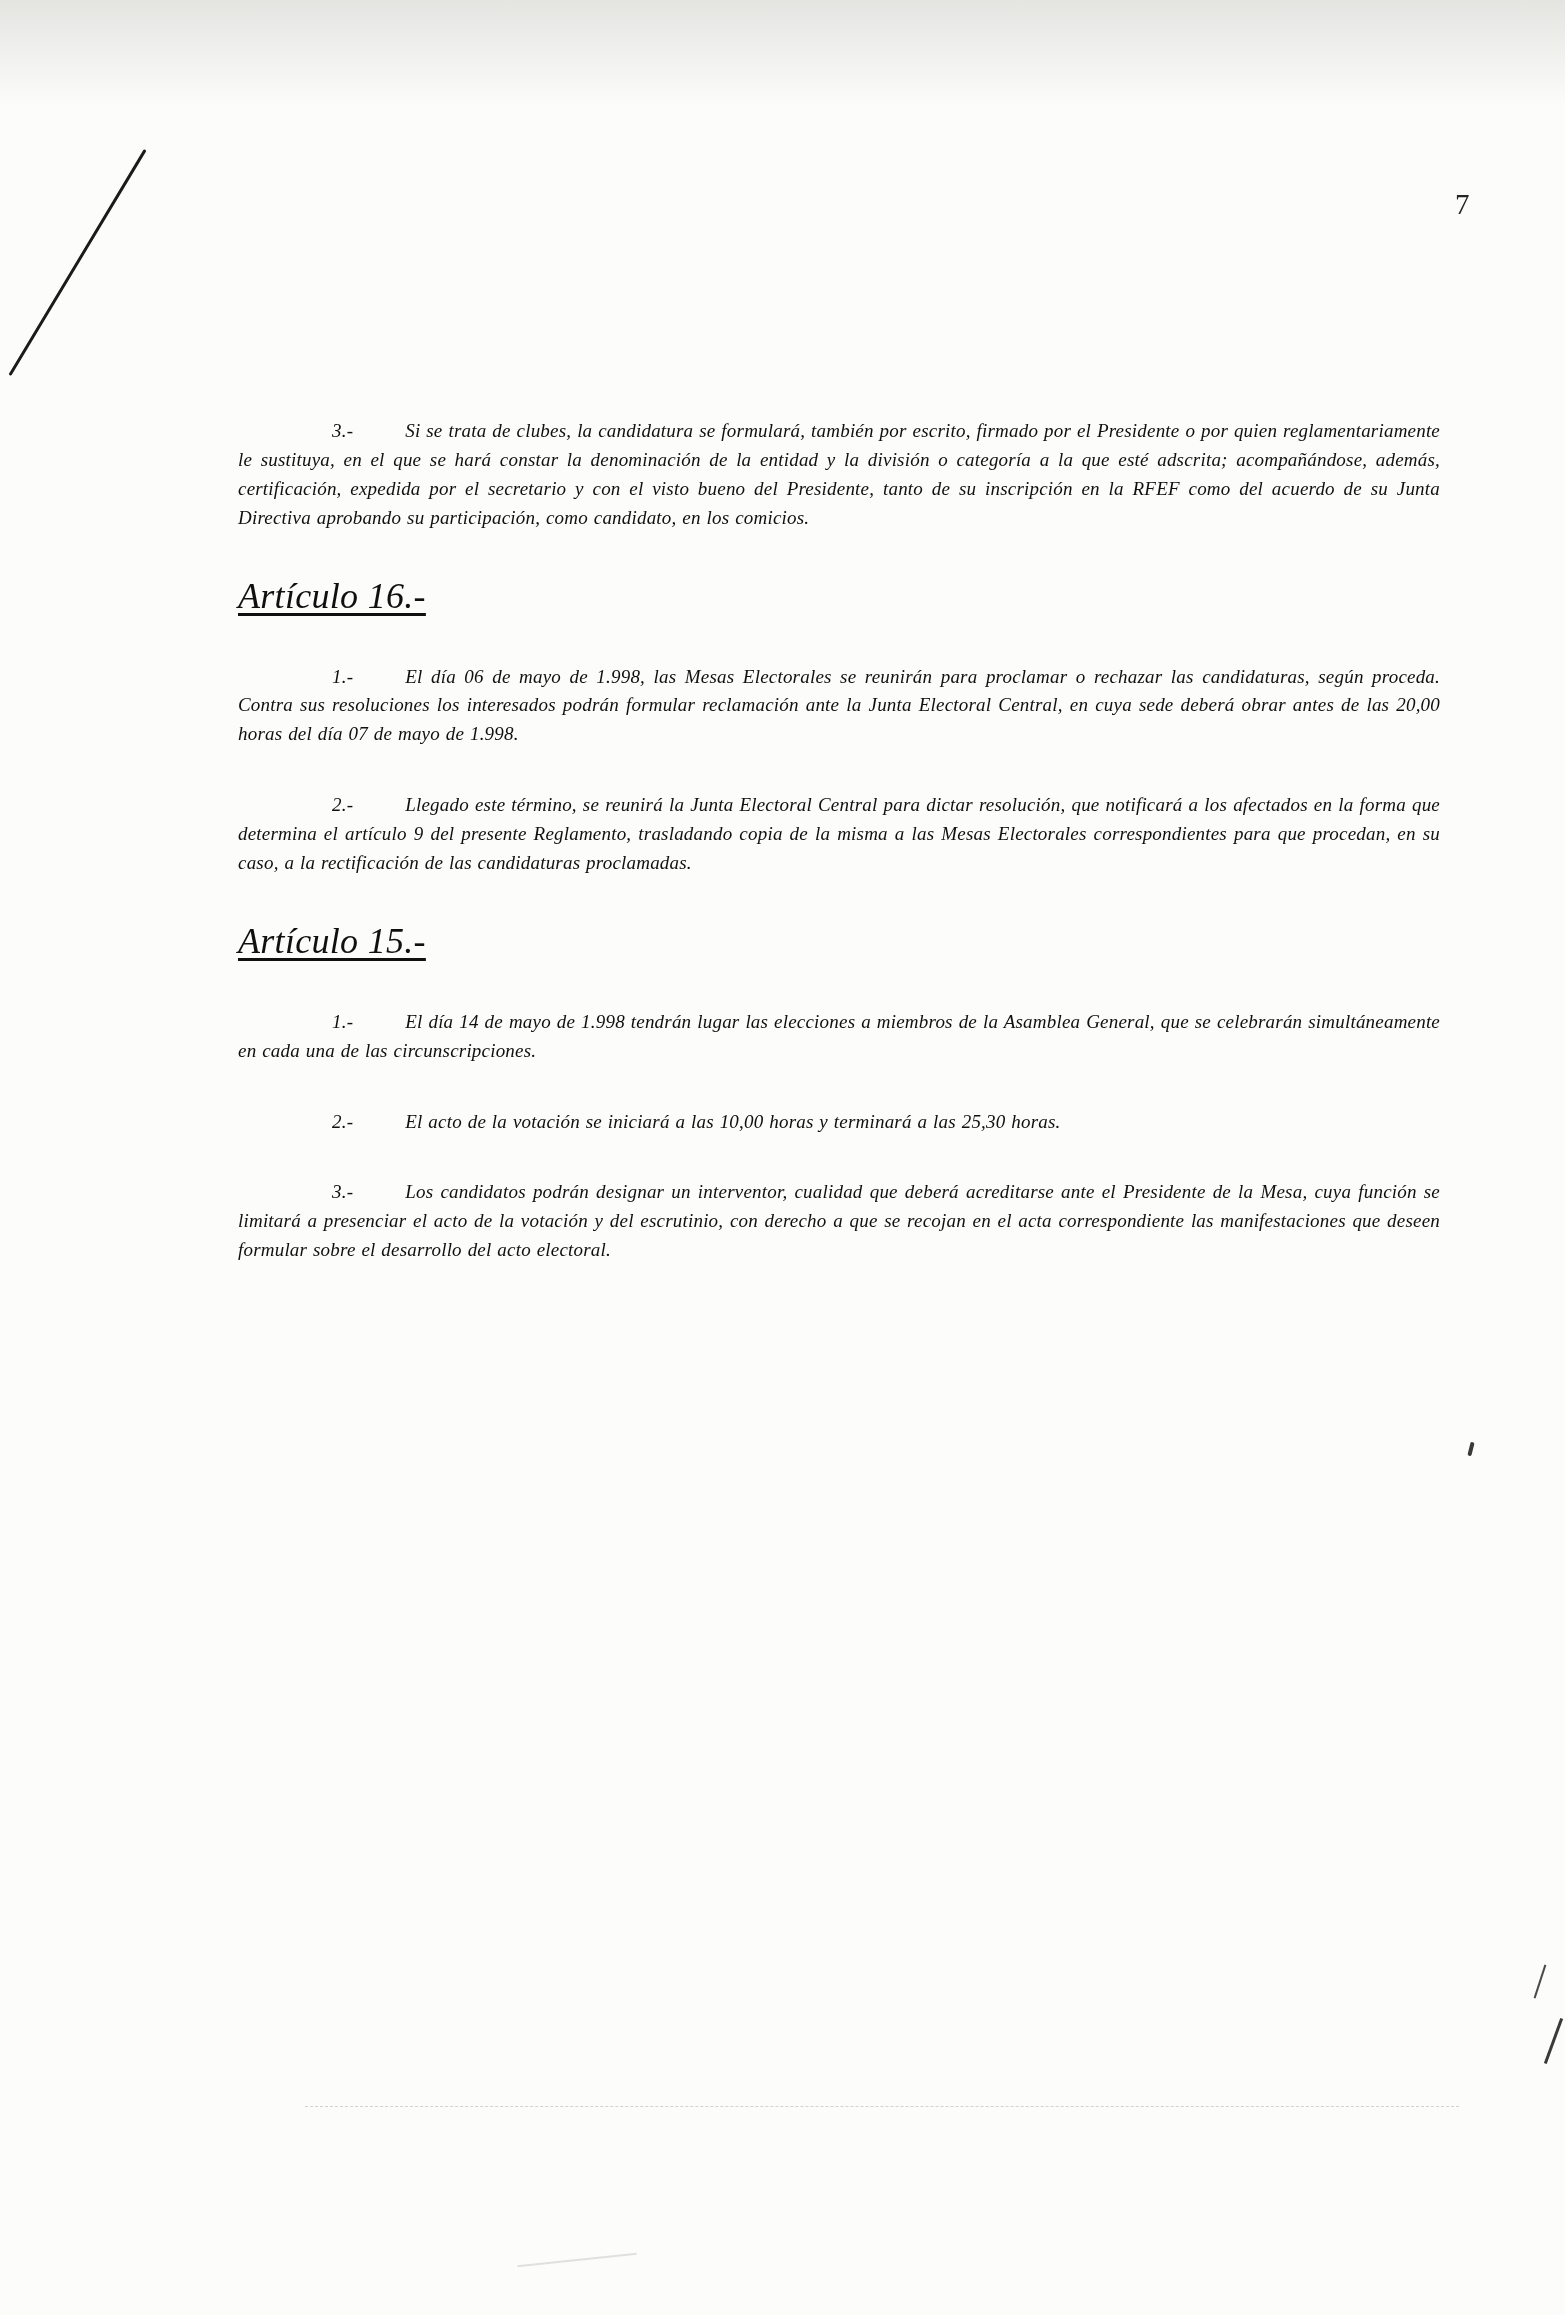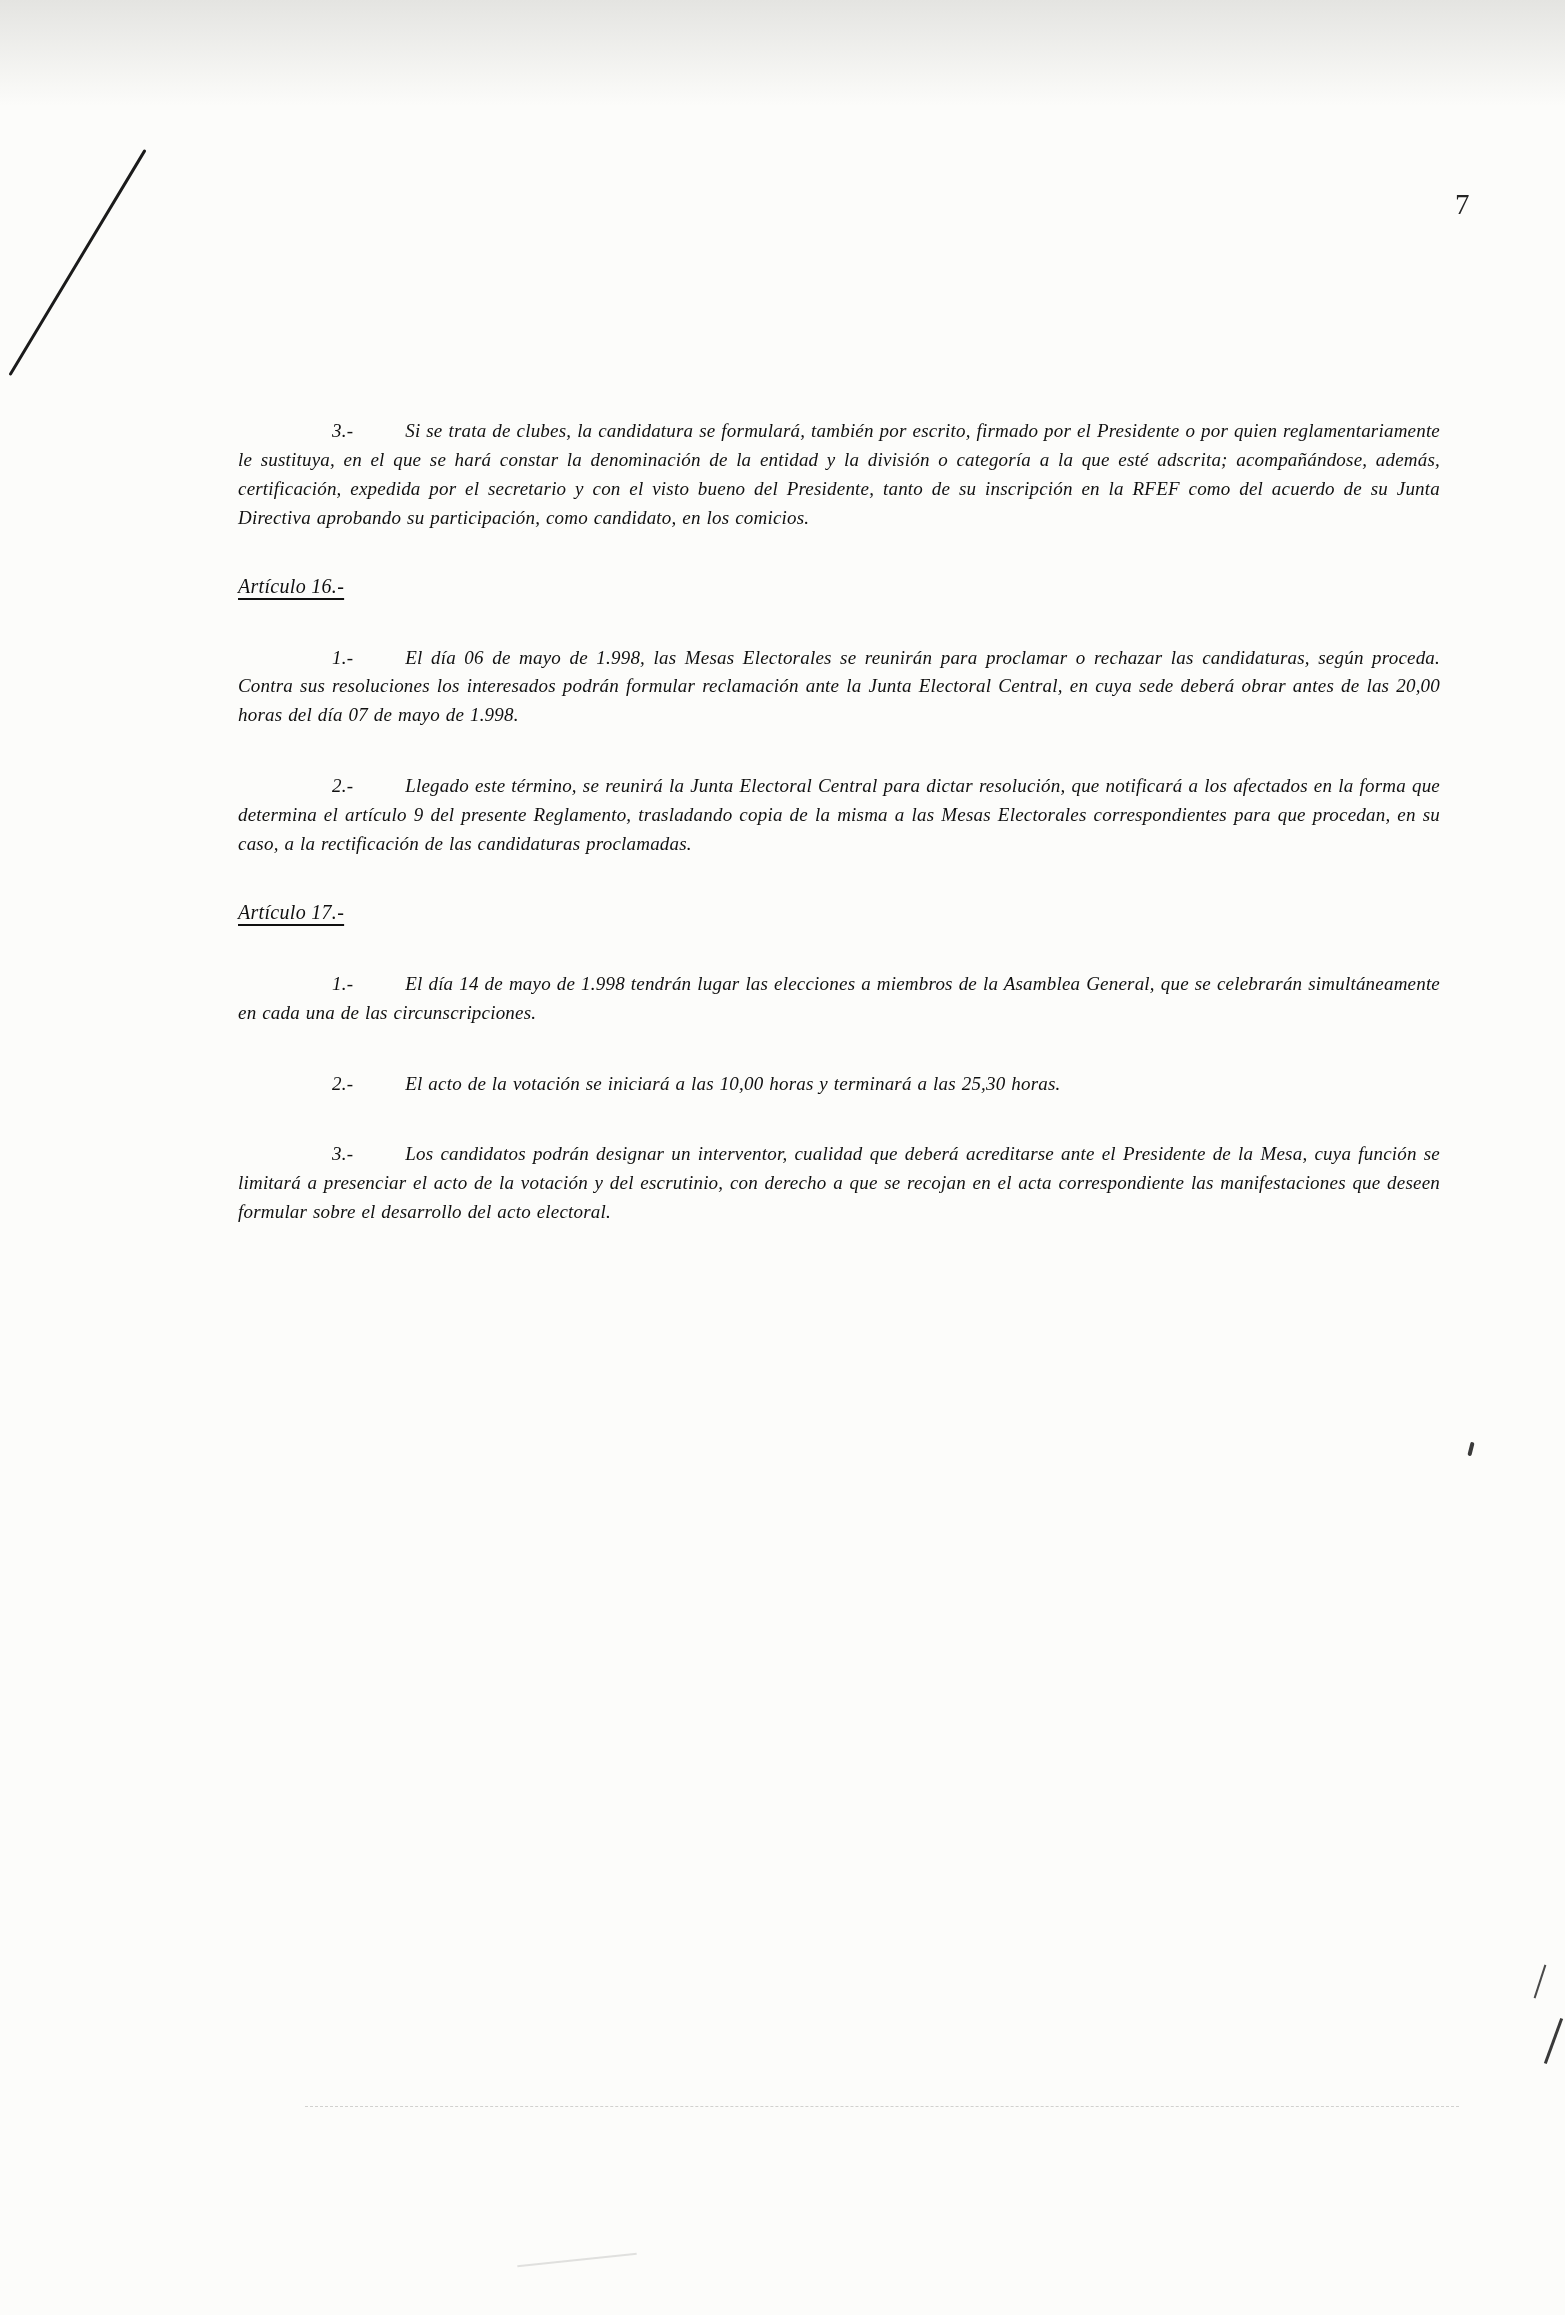--- a/index.html
+++ b/index.html
@@ -89,21 +89,21 @@
     text-align: justify;
     text-indent: 94px;
     margin: 0 0 42px 0;
     letter-spacing: 0.2px;
     word-spacing: 0.9px;
   }
   .num {
     margin-right: 52px;
   }
   .articulo {
-    font-size: 20px;
+    font-size: 36px;
     font-weight: normal;
     font-style: italic;
     text-decoration: underline;
     text-underline-offset: 4.6px;
     margin: 13px 0 46px 0;
     letter-spacing: 0.3px;
   }
 </style>
 </head>
 <body>
@@ -119,21 +119,21 @@
 
     <p class="para"><span class="num">3.-</span><span>Si se trata de clubes, la candidatura se formulará, también por escrito, firmado por el Presidente o por quien reglamentariamente le sustituya, en el que se hará constar la denominación de la entidad y la división o categoría a la que esté adscrita; acompañándose, además, certificación, expedida por el secretario y con el visto bueno del Presidente, tanto de su inscripción en la RFEF como del acuerdo de su Junta Directiva aprobando su participación, como candidato, en los comicios.</span></p>
 
     <h2 class="articulo">Artículo 16.-</h2>
 
     <p class="para"><span class="num">1.-</span><span>El día 06 de mayo de 1.998, las Mesas Electorales se reunirán para proclamar o rechazar las candidaturas, según proceda. Contra sus resoluciones los interesados podrán formular reclamación ante la Junta Electoral Central, en cuya sede deberá obrar antes de las 20,00 horas del día 07 de mayo de 1.998.</span></p>
 
     <p class="para"><span class="num">2.-</span><span>Llegado este término, se reunirá la Junta Electoral Central para dictar resolución, que notificará a los afectados en la forma que determina el artículo 9 del presente Reglamento, trasladando copia de la misma a las Mesas Electorales correspondientes para que procedan, en su caso, a la rectificación de las candidaturas proclamadas.</span></p>
 
 
-    <h2 class="articulo">Artículo 17.-</h2>
+    <h2 class="articulo">Artículo 15.-</h2>
 
     <p class="para"><span class="num">1.-</span><span>El día 14 de mayo de 1.998 tendrán lugar las elecciones a miembros de la Asamblea General, que se celebrarán simultáneamente en cada una de las circunscripciones.</span></p>
 
     <p class="para"><span class="num">2.-</span><span>El acto de la votación se iniciará a las 10,00 horas y terminará a las 25,30 horas.</span></p>
 
     <p class="para"><span class="num">3.-</span><span>Los candidatos podrán designar un interventor, cualidad que deberá acreditarse ante el Presidente de la Mesa, cuya función se limitará a presenciar el acto de la votación y del escrutinio, con derecho a que se recojan en el acta correspondiente las manifestaciones que deseen formular sobre el desarrollo del acto electoral.</span></p>
 
 
   </div>
 

